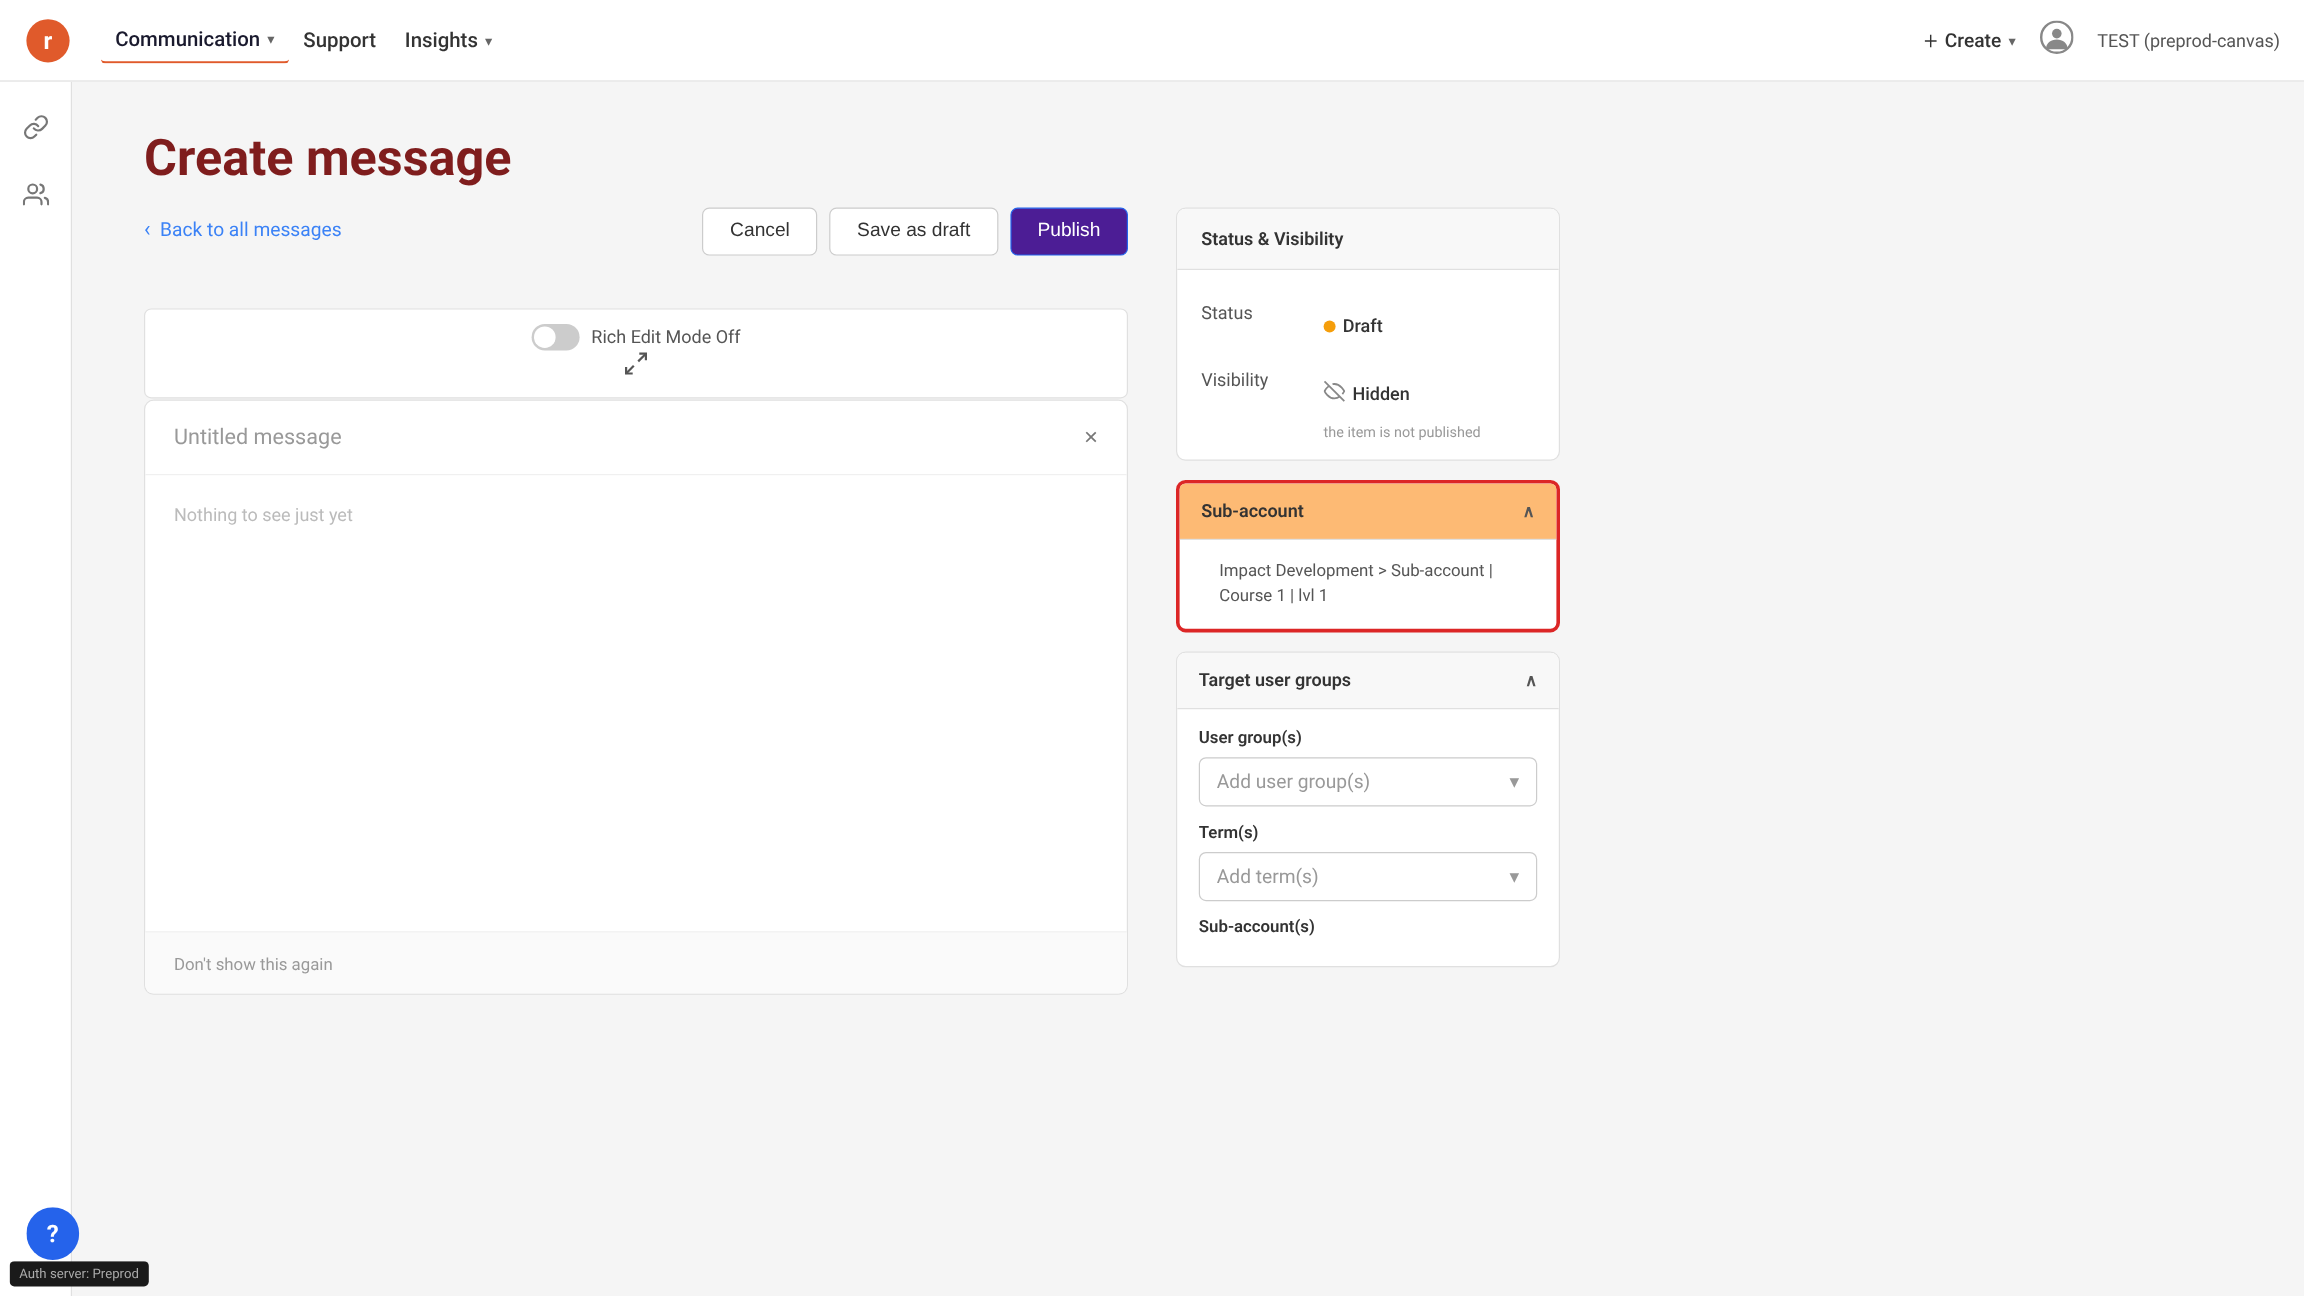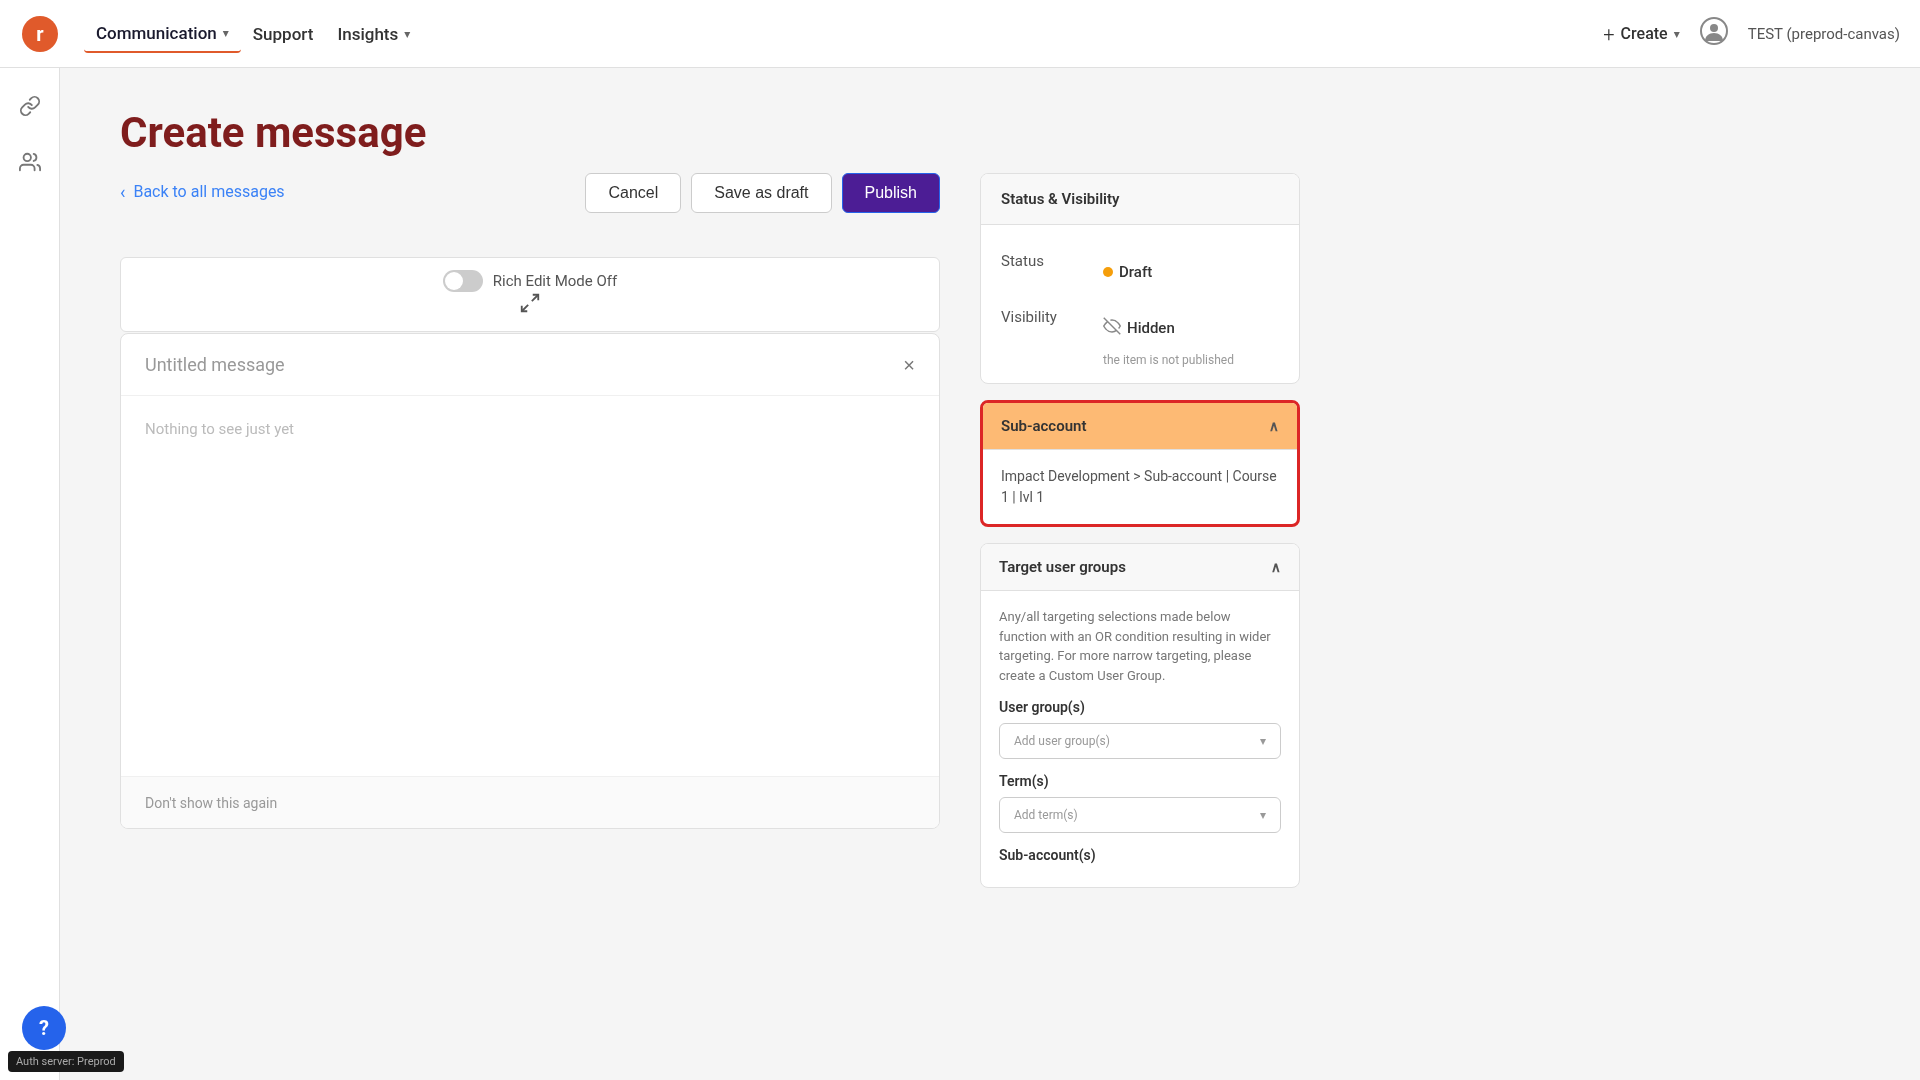--- a/index.html
+++ b/index.html
@@ -327,20 +327,21 @@
       border-bottom: 1px solid #e0e0e0;
       font-size: 15px;
       font-weight: 600;
       color: #333;
     }
     .subaccount-body {
       padding: 16px 18px;
       font-size: 14px;
       color: #555;
       line-height: 1.5;
+      margin-left: 15px;
     }
 
     
     .target-card {
       background: #fff;
       border: 1px solid #e0e0e0;
       border-radius: 8px;
       margin-bottom: 16px;
       overflow: hidden;
     }
@@ -370,21 +371,21 @@
       color: #333;
       margin-bottom: 8px;
     }
     .dropdown-field {
       display: flex;
       align-items: center;
       justify-content: space-between;
       border: 1px solid #ccc;
       border-radius: 6px;
       padding: 10px 14px;
-      font-size: 12px;
+      font-size: 16px;
       color: #999;
       cursor: pointer;
       background: #fff;
       margin-bottom: 14px;
     }
 
     
     .help-btn {
       position: fixed;
       bottom: 30px;
@@ -566,21 +567,20 @@
           <span>Impact Development &gt; Sub-account | Course 1 | lvl 1</span>
         </div>
       </div>
 
       <div class="target-card">
         <div class="target-header">
           <span>Target user groups</span>
           <span style="font-size:14px; color:#555; cursor:pointer;">∧</span>
         </div>
         <div class="target-body">
-          <p class="target-desc">Any/all targeting selections made below function with an OR condition resulting in wider targeting. For more narrow targeting, please create a Custom User Group.</p>
 
           <div class="field-label">User group(s)</div>
           <div class="dropdown-field">
             <span>Add user group(s)</span>
             <span>▾</span>
           </div>
 
           <div class="field-label">Term(s)</div>
           <div class="dropdown-field">
             <span>Add term(s)</span>

